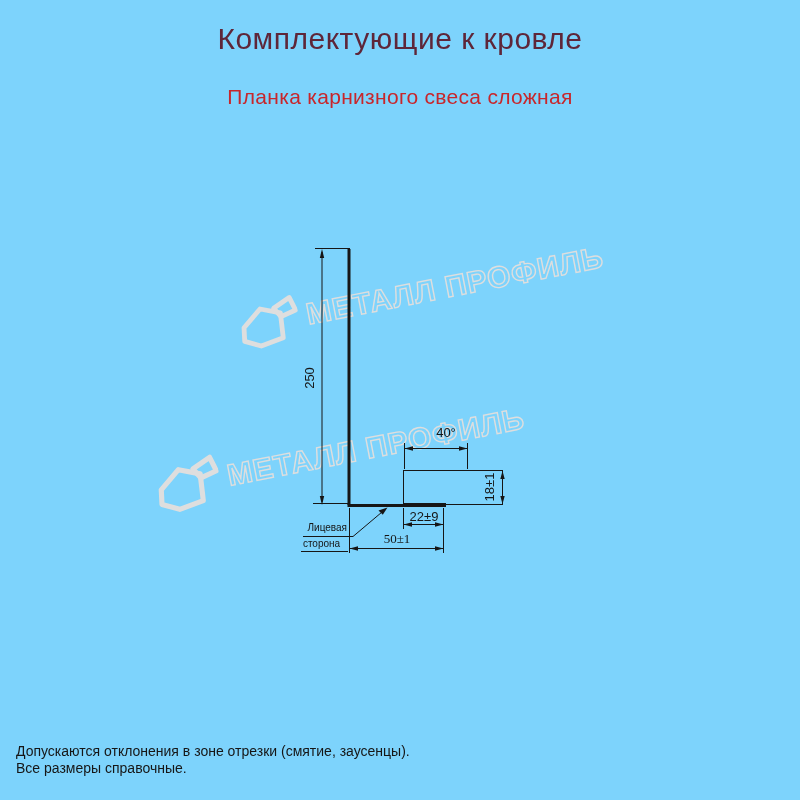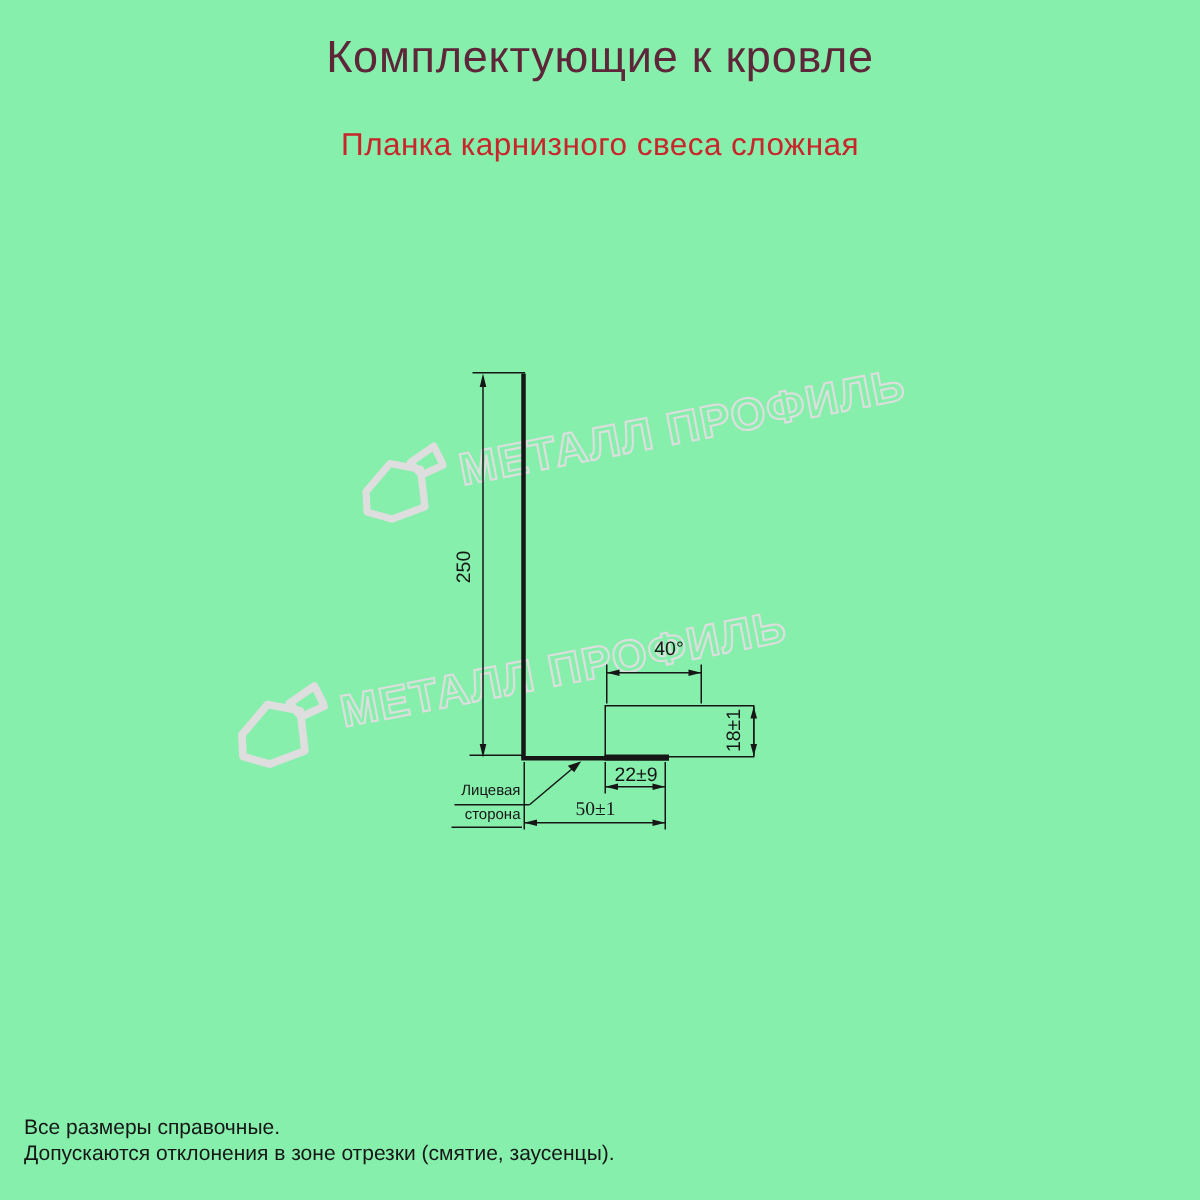--- a/index.html
+++ b/index.html
@@ -1,17 +1,17 @@
 <!DOCTYPE html>
 <html style="--title: #5e2639; --subtitle: #c8262b; --drawing: #161616; --watermark: #dedede;"><head>
 <meta charset="utf-8">
 <style>
   html,body { margin:0; padding:0; background:#ffffff; }
   #canvas {
-    position:relative; width:800px; height:800px; background:#86efac;
+    position:relative; width:800px; height:800px; background:#7dd3fc;
     font-family:"Liberation Sans", sans-serif; color:#111; overflow:hidden;
   }
   .page-title {
     position:absolute; top:22px; left:0; width:800px; text-align:center;
     font-size:30px; letter-spacing:.5px; color:var(--title,#5e2639);
   }
   .subtitle {
     position:absolute; top:85px; left:0; width:800px; text-align:center;
     font-size:21px; line-height:23px; letter-spacing:.3px; color:var(--subtitle,#c8262b);
   }
@@ -128,20 +128,20 @@
       <polygon class="ar" points="387.5,507.5 378.5,510.5 382.8,514.8"></polygon>
     </g>
   </svg>
 
   <div class="dim-label rot" style="left:309px; top:378px;">250</div>
   <div class="dim-label" style="left:446px; top:432px;">40°</div>
   <div class="dim-label rot" style="left:489px; top:487px;">18±1</div>
   <div class="dim-label" style="left:424px; top:516px;">22±9</div>
   <div class="dim-label" style="left:397px; top:539px;font-family:Liberation Serif, serif;">50±1</div>
   <div class="face-label" style="top:522px;">Лицевая</div>
-  <div class="face-label" style="top:538px;">сторона</div>
+  <div class="face-label" style="top:538px;text-align:center;">сторона</div>
 
   <div class="footer">
+    <div>Допускаются отклонения в зоне отрезки (смятие, заусенцы).</div>
     <div>Все размеры справочные.</div>
-    <div>Допускаются отклонения в зоне отрезки (смятие, заусенцы).</div>
   </div>
 
 </div>
 
 </body></html>

